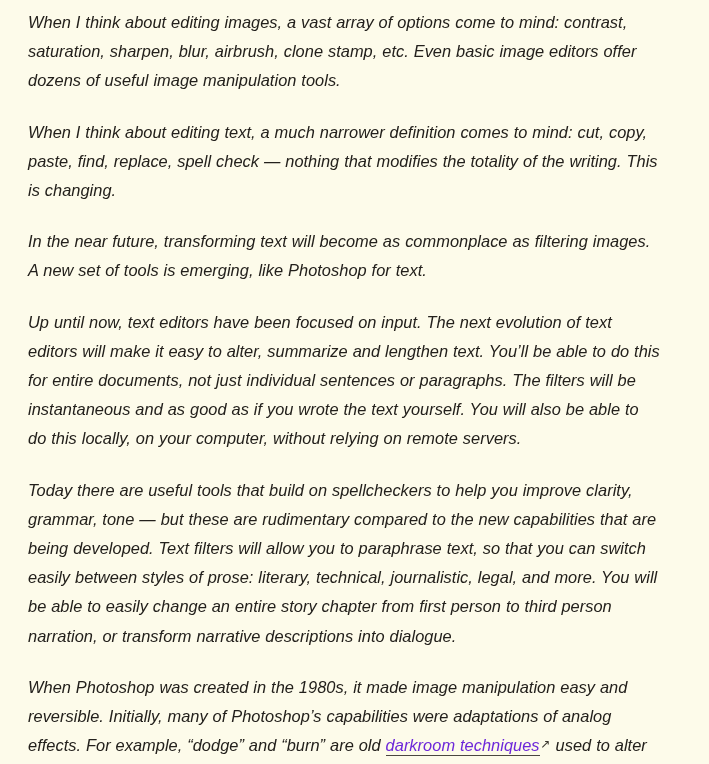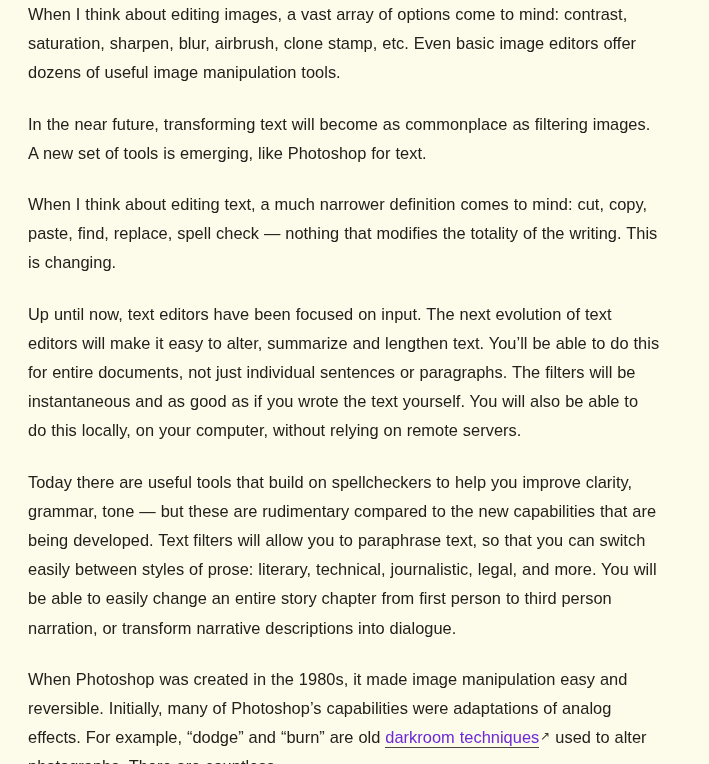--- a/index.html
+++ b/index.html
@@ -13,21 +13,22 @@
     background: #fdfbea;
     font-family: "Liberation Sans", sans-serif;
     overflow: hidden;
   }
 
   #article-body {
     box-sizing: border-box;
     width: 687px;
     height: 764px;
     background: #fdfbea;
-    padding: 0 27px 0 28px;
+    padding: 8px 27px 0 28px;
+    font-style: italic;
   }
 
   .para {
     margin: 0 0 22px 0;
     font-size: 16.4px;
     line-height: 29.2px;
     color: #23201c;
     letter-spacing: 0.03px;
     font-weight: 400;
     text-align: left;
@@ -56,23 +57,23 @@
     font-family: "DejaVu Sans", sans-serif;
   }
 </style>
 </head>
 <body style="background: rgb(253, 251, 234);">
 
 <div id="article-body" style="background: rgb(253, 251, 234);">
 
   <p class="para">When I think about editing images, a vast array of options come to mind: contrast, saturation, sharpen, blur, airbrush, clone stamp, etc. Even basic image editors offer dozens of useful image manipulation tools.</p>
 
+  <p class="para">When I think about editing text, a much narrower definition comes to mind: cut, copy, paste, find, replace, spell check — nothing that modifies the totality of the writing. This is changing.</p>
+
   <p class="para">In the near future, transforming text will become as commonplace as filtering images. A new set of tools is emerging, like Photoshop for text.</p>
-
-  <p class="para">When I think about editing text, a much narrower definition comes to mind: cut, copy, paste, find, replace, spell check — nothing that modifies the totality of the writing. This is changing.</p>
 
   <p class="para">Up until now, text editors have been focused on input. The next evolution of text editors will make it easy to alter, summarize and lengthen text. You’ll be able to do this for entire documents, not just individual sentences or paragraphs. The filters will be instantaneous and as good as if you wrote the text yourself. You will also be able to do this locally, on your computer, without relying on remote servers.</p>
 
   <p class="para">Today there are useful tools that build on spellcheckers to help you improve clarity, grammar, tone — but these are rudimentary compared to the new capabilities that are being developed. Text filters will allow you to paraphrase text, so that you can switch easily between styles of prose: literary, technical, journalistic, legal, and more. You will be able to easily change an entire story chapter from first person to third person narration, or transform narrative descriptions into dialogue.</p>
 
   <p class="para"><span>When Photoshop was created in the 1980s, it made image manipulation easy and reversible. Initially, many of Photoshop’s capabilities were adaptations of analog effects. For example, “dodge” and “burn” are old </span><a class="xlink">darkroom techniques</a><span class="xarrow">↗</span><span> used to alter photographs. There are countless </span></p>
 
 </div>
 
 </body></html>

